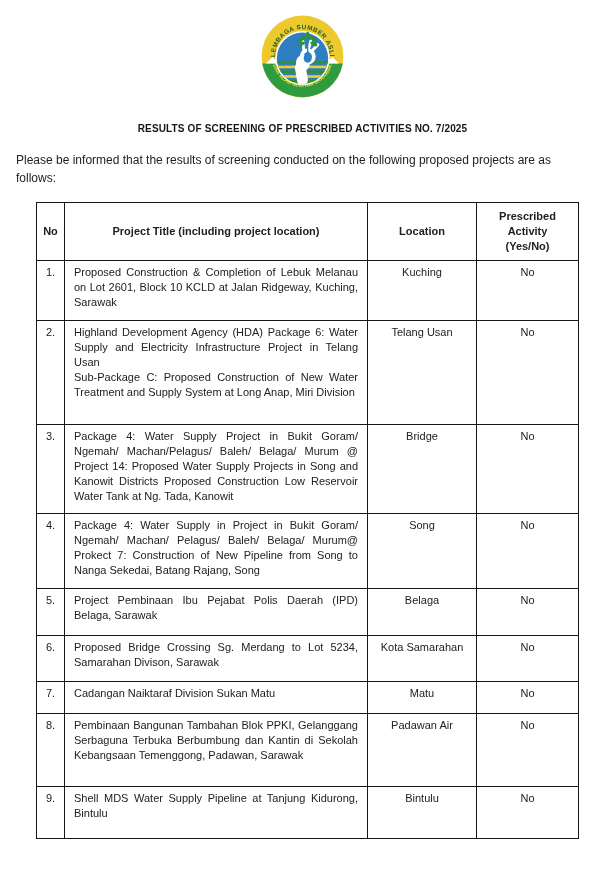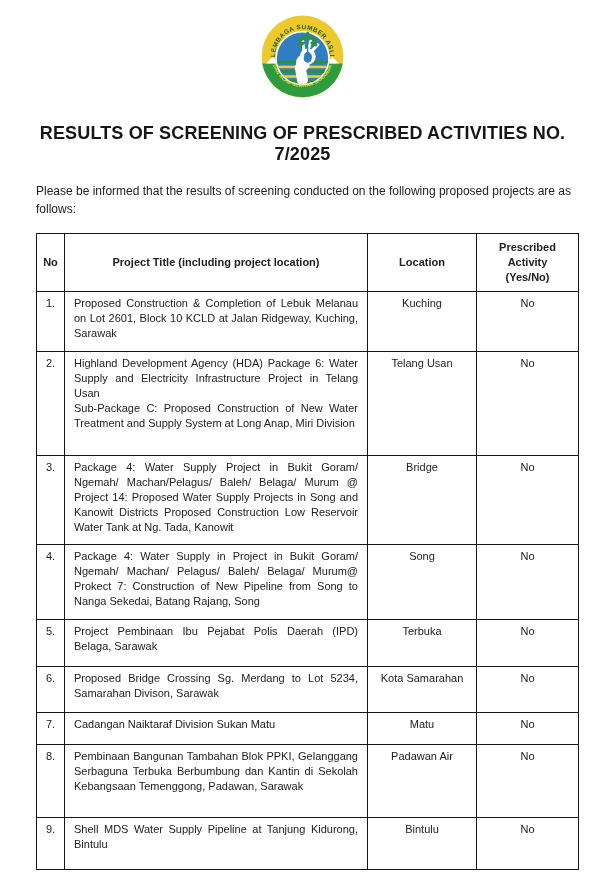--- a/index.html
+++ b/index.html
@@ -7,26 +7,26 @@
     width:605px;height:887px;
     background:#ffffff;
     font-family:"Liberation Sans",sans-serif;
     color:#1e1e1e;
     position:relative;
     overflow:hidden;
   }
   .logo-wrap{text-align:center;padding-top:13px;}
   .logo{width:87px;height:87px;}
   .doc-title{
-    font-size:18px;font-weight:bold;text-align:center;
+    font-size:10px;font-weight:bold;text-align:center;
     margin:19px 30px 15px 30px;letter-spacing:.15px;color:#161616;
   }
   .intro{
     font-size:12px;line-height:1.5;
-    margin:17px 27px 0 36px;color:#222;
+    margin:17px 27px 0 16px;color:#222;
   }
   table.results{
     border-collapse:collapse;table-layout:fixed;
     width:542px;margin:15px 0 0 36px;
     font-size:11px;color:#212121;
   }
   .results th,.results td{
     border:1px solid #161616;
     padding:4px 6px;line-height:1.36;
     vertical-align:top;
@@ -153,21 +153,21 @@
   </tr>
       <tr class="r4">
     <td class="c-no">4.</td>
     <td class="c-title">Package 4: Water Supply in Project in Bukit Goram/ Ngemah/ Machan/ Pelagus/ Baleh/ Belaga/ Murum@ Prokect 7: Construction of New Pipeline from Song to Nanga Sekedai, Batang Rajang, Song</td>
     <td class="c-loc">Song</td>
     <td class="c-pa">No</td>
   </tr>
       <tr class="r5">
     <td class="c-no">5.</td>
     <td class="c-title">Project Pembinaan Ibu Pejabat Polis Daerah (IPD) Belaga, Sarawak</td>
-    <td class="c-loc">Terbuka</td>
+    <td class="c-loc">Belaga</td>
     <td class="c-pa">No</td>
   </tr>
       <tr class="r6">
     <td class="c-no">6.</td>
     <td class="c-title">Proposed Bridge Crossing Sg. Merdang to Lot 5234, Samarahan Divison, Sarawak</td>
     <td class="c-loc">Kota Samarahan</td>
     <td class="c-pa">No</td>
   </tr>
       <tr class="r7">
     <td class="c-no">7.</td>

